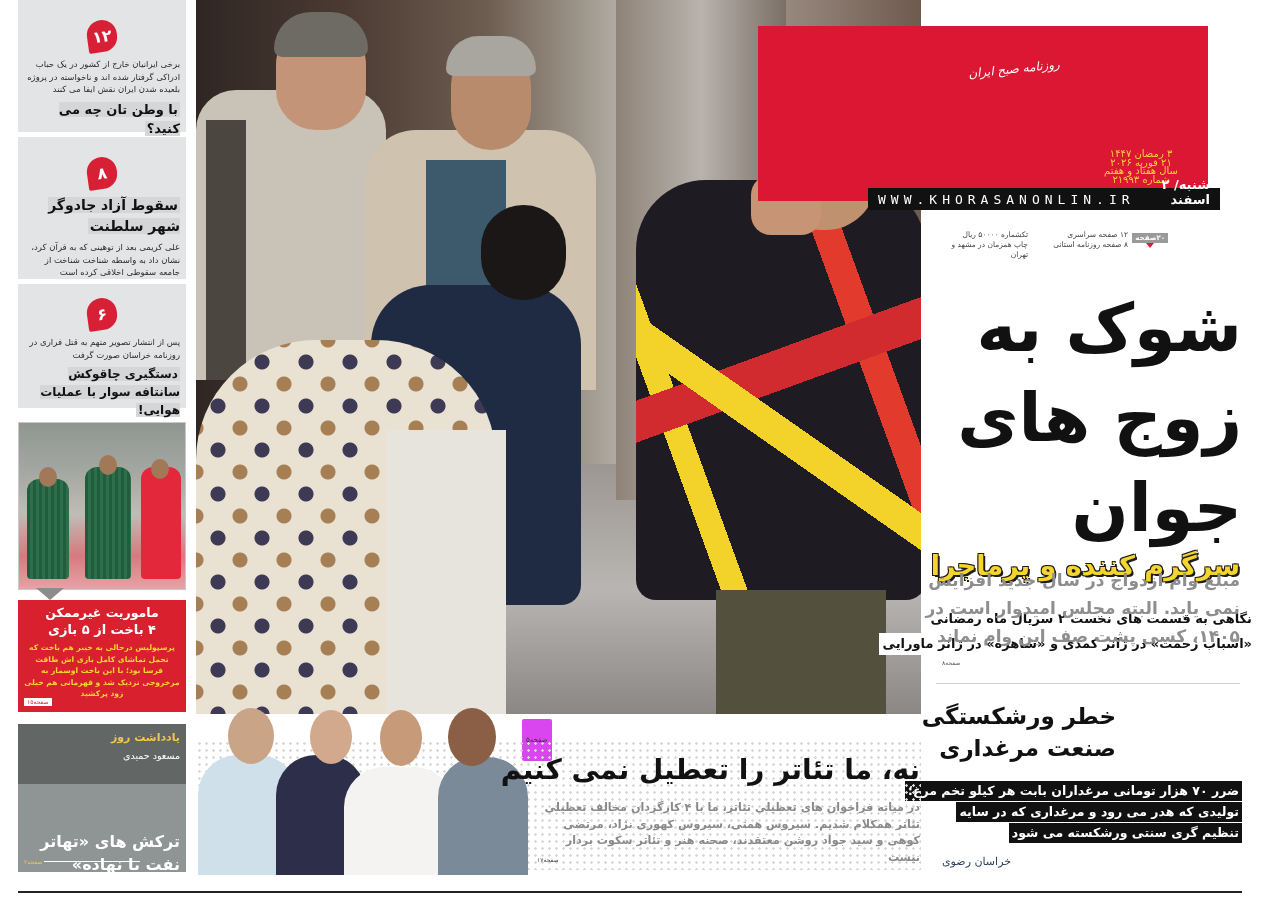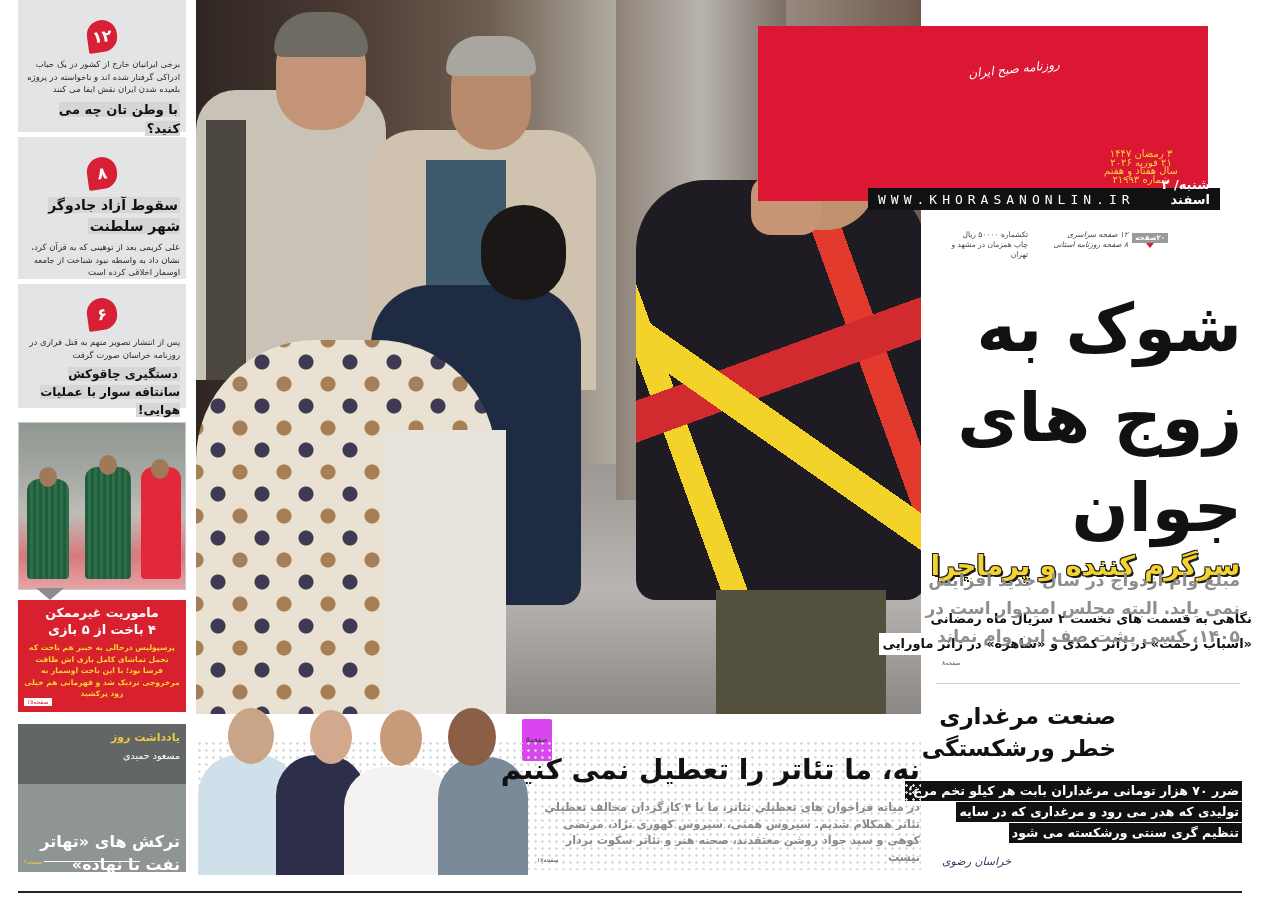--- a/index.html
+++ b/index.html
@@ -152,21 +152,21 @@
   .mast-bar .url { color: #fff; font-size: 13px; letter-spacing: 5px; direction: ltr; font-family: "DejaVu Sans Mono", monospace; }
 
   .edition { position: absolute; left: 938px; top: 230px; width: 230px; height: 26px; font-size: 7.5px; color: #444; }
   .edition .pages {
     position: absolute; right: 0; top: 3px; background: #9a9a9a; color: #fff; font-size: 7px; font-weight: bold; padding: 1px 3px;
   }
   .edition .pages::after {
     content: ""; position: absolute; left: 50%; bottom: -5px; margin-left: -4px;
     border-left: 4px solid transparent; border-right: 4px solid transparent; border-top: 5px solid #d71f35;
   }
-  .edition .col1 { position: absolute; right: 40px; top: 0; line-height: 10px; text-align: right; font-style: italic; }
+  .edition .col1 { position: absolute; right: 40px; top: 0; line-height: 10px; text-align: right; }
   .edition .col2 { position: absolute; right: 140px; top: 0; line-height: 10px; text-align: right; }
 
   
   .lead-title {
     position: absolute; right: 34px; top: 283px; width: 300px; text-align: right;
     font-size: 67px; line-height: 90px; font-weight: 900; color: #111; letter-spacing: -2px;
   }
   .lead-body {
     position: absolute; right: 36px; top: 566px; width: 320px; text-align: right;
     font-size: 17px; line-height: 28px; color: #8e8e8e; font-weight: bold;
@@ -176,21 +176,21 @@
 
   .story2-title {
     position: absolute; right: 160px; top: 700px; text-align: right;
     font-size: 23px; line-height: 32px; font-weight: 900; color: #111;
   }
   .story2-body { position: absolute; right: 34px; top: 780px; text-align: right; }
   .story2-body .line {
     display: inline-block; background: #111; color: #fff; font-weight: bold; font-size: 12.5px;
     line-height: 20px; padding: 0 3px; white-space: nowrap;
   }
-  .story2-sign { position: absolute; left: 942px; top: 855px; font-family: "DejaVu Serif", serif; font-style: italic; color: #2b3f5e; font-size: 11px; }
+  .story2-sign { position: absolute; left: 942px; top: 855px; font-family: "DejaVu Serif", serif; color: #2b3f5e; font-size: 11px; }
 
   
   .theater-bg {
     position: absolute; left: 196px; top: 740px; width: 725px; height: 130px;
     background-image: radial-gradient(circle, #d8d8d8 0 1px, transparent 1.5px);
     background-size: 7px 7px;
   }
   .people { position: absolute; left: 198px; top: 700px; width: 330px; height: 175px; }
   .person { position: absolute; bottom: 0; border-radius: 40px 40px 0 0; }
   .phead { position: absolute; border-radius: 50%; }
@@ -209,21 +209,21 @@
 
 <div class="abs sidebar">
   <div class="sb-box b1">
     <div class="sb-badge">۱۲</div>
     <div class="sb-small">برخی ایرانیان خارج از کشور در یک حباب ادراکی گرفتار شده اند و ناخواسته در پروژه بلعیده شدن ایران نقش ایفا می کنند</div>
     <div class="sb-head"><span>با وطن تان چه می کنید؟</span></div>
   </div>
   <div class="sb-box b2">
     <div class="sb-badge">۸</div>
     <div class="sb-head" style="font-size:14px;line-height:21px;"><span>سقوط آزاد جادوگر شهر سلطنت</span></div>
-    <div class="sb-small" style="margin-top:4px;">علی کریمی بعد از توهینی که به قرآن کرد، نشان داد به واسطه نبود شناخت از جامعه اوسمار اخلاقی کرده است</div>
+    <div class="sb-small" style="margin-top:4px;">علی کریمی بعد از توهینی که به قرآن کرد، نشان داد به واسطه شناخت شناخت از جامعه سقوطی اخلاقی کرده است</div>
   </div>
   <div class="sb-box b3">
     <div class="sb-badge" style="margin-top:8px;">۶</div>
     <div class="sb-small">پس از انتشار تصویر متهم به قتل فراری در روزنامه خراسان صورت گرفت</div>
     <div class="sb-head" style="font-size:12px;line-height:18px;"><span>دستگیری چاقوکش سانتافه سوار با عملیات هوایی!</span></div>
   </div>
 
   <div class="sb-photo">
     <div class="player p-green" style="left:8px;width:42px;height:100px;"></div>
     <div class="p-head" style="left:20px;top:44px;"></div>
@@ -306,22 +306,22 @@
   <span class="line">«اسباب زحمت» در ژانر کمدی و «ساهره» در ژانر ماورایی</span>
 </div>
 <div class="feature-page">صفحه۵</div>
 
 <div class="lead-title">شوک به زوج های جوان</div>
 <div class="lead-body">مبلغ وام ازدواج در سال جدید افزایش نمی یابد. البته مجلس امیدوار است در ۱۴۰۵، کسی پشت صف این وام نماند</div>
 <div class="lead-page">صفحه۸</div>
 <div class="rule-r1"></div>
 
 <div class="story2-title">
+  <div>خطر ورشکستگی</div>
   <div>صنعت مرغداری</div>
-  <div>خطر ورشکستگی</div>
 </div>
 <div class="story2-body">
   <span class="line">ضرر ۷۰ هزار تومانی مرغداران بابت هر کیلو تخم مرغ؛</span><br>
   <span class="line">تولیدی که هدر می رود و مرغداری که در سایه</span><br>
   <span class="line">تنظیم گری سنتی ورشکسته می شود</span>
 </div>
 <div class="story2-sign">خراسان رضوی</div>
 
 <div class="theater-bg"></div>
 <div class="people">

